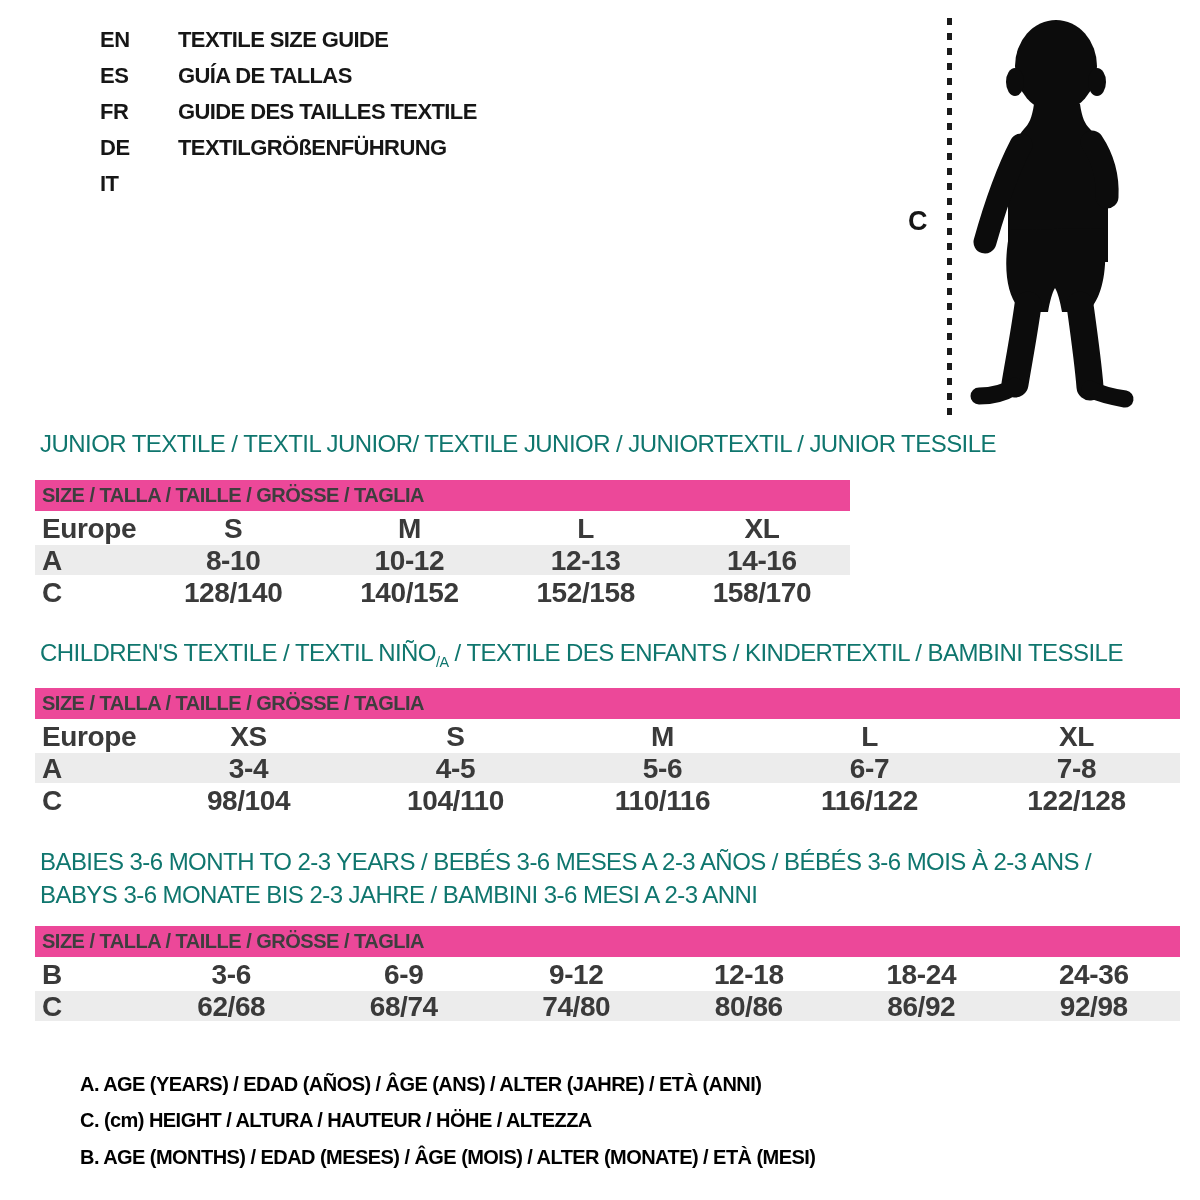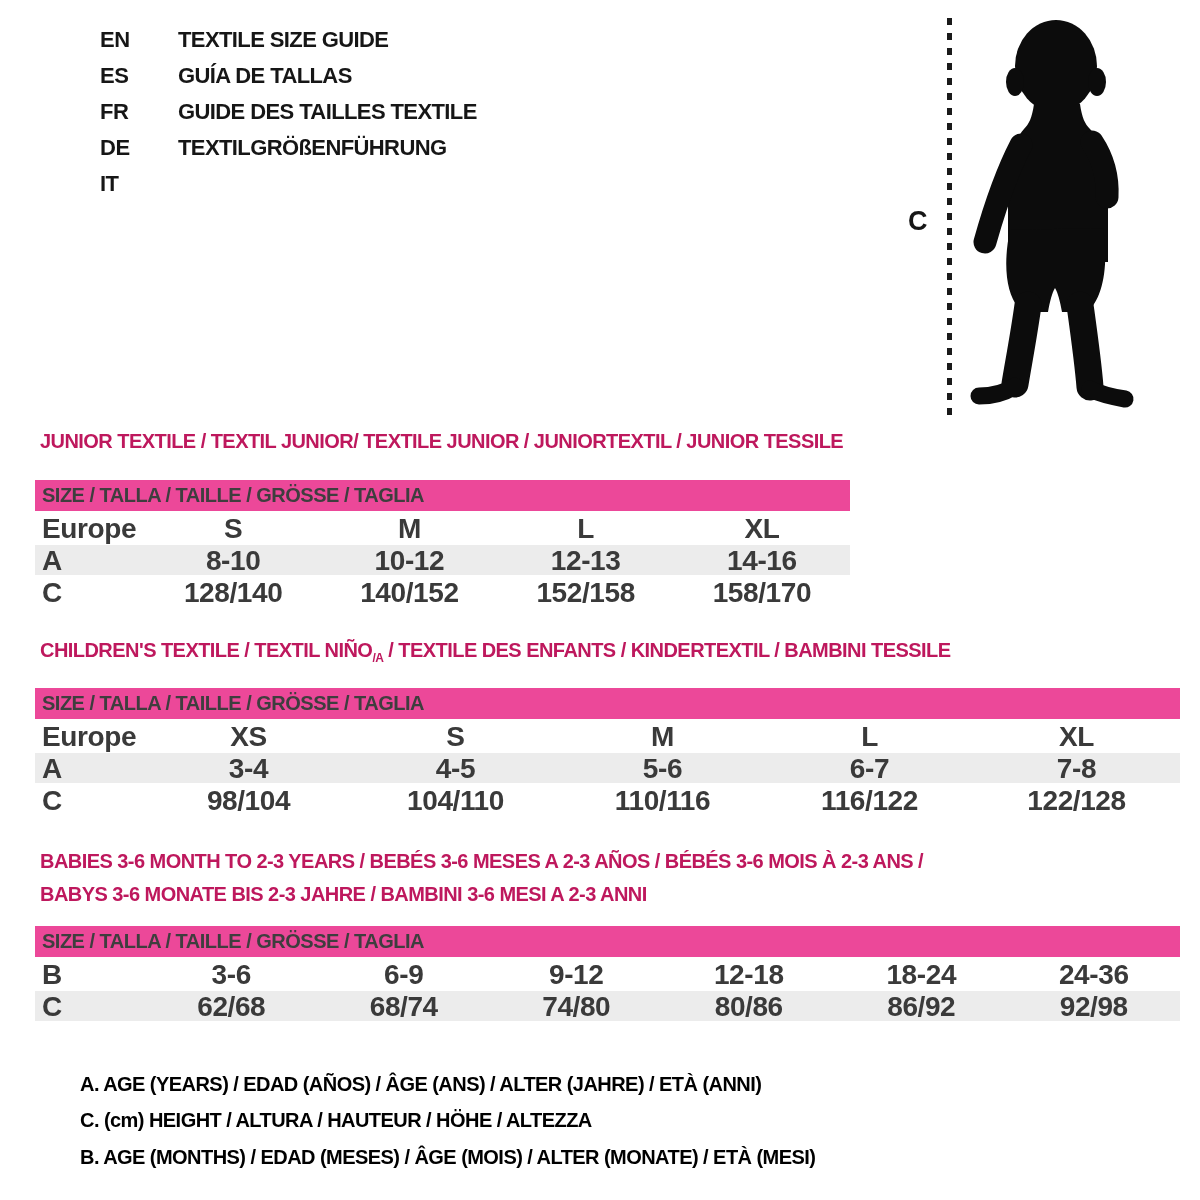--- a/index.html
+++ b/index.html
@@ -34,22 +34,22 @@
   }
   .c-label {
     position: absolute; left: 28px; top: 206px;
     font-size: 27px; font-weight: 700; color: #161616;
   }
   .toddler { position: absolute; left: 84px; top: 18px; width: 178px; height: 398px; }
 
   
   .section-title {
     position: absolute; left: 40px;
-    font-size: 20px; font-weight: 700; letter-spacing: -0.55px;
-    color: #be185d; white-space: nowrap;
+    font-size: 24px; font-weight: 400; letter-spacing: -0.55px;
+    color: #0f766e; white-space: nowrap;
   }
   .section-title .sub { font-size: 0.6em; vertical-align: sub; }
   .section-title.two-line { line-height: 33px; }
 
   .size-table { position: absolute; left: 35px; }
   .size-table.narrow { width: 815px; }
   .size-table.wide   { width: 1145px; }
 
   .size-bar {
     height: 31px; margin-bottom: 2px;

